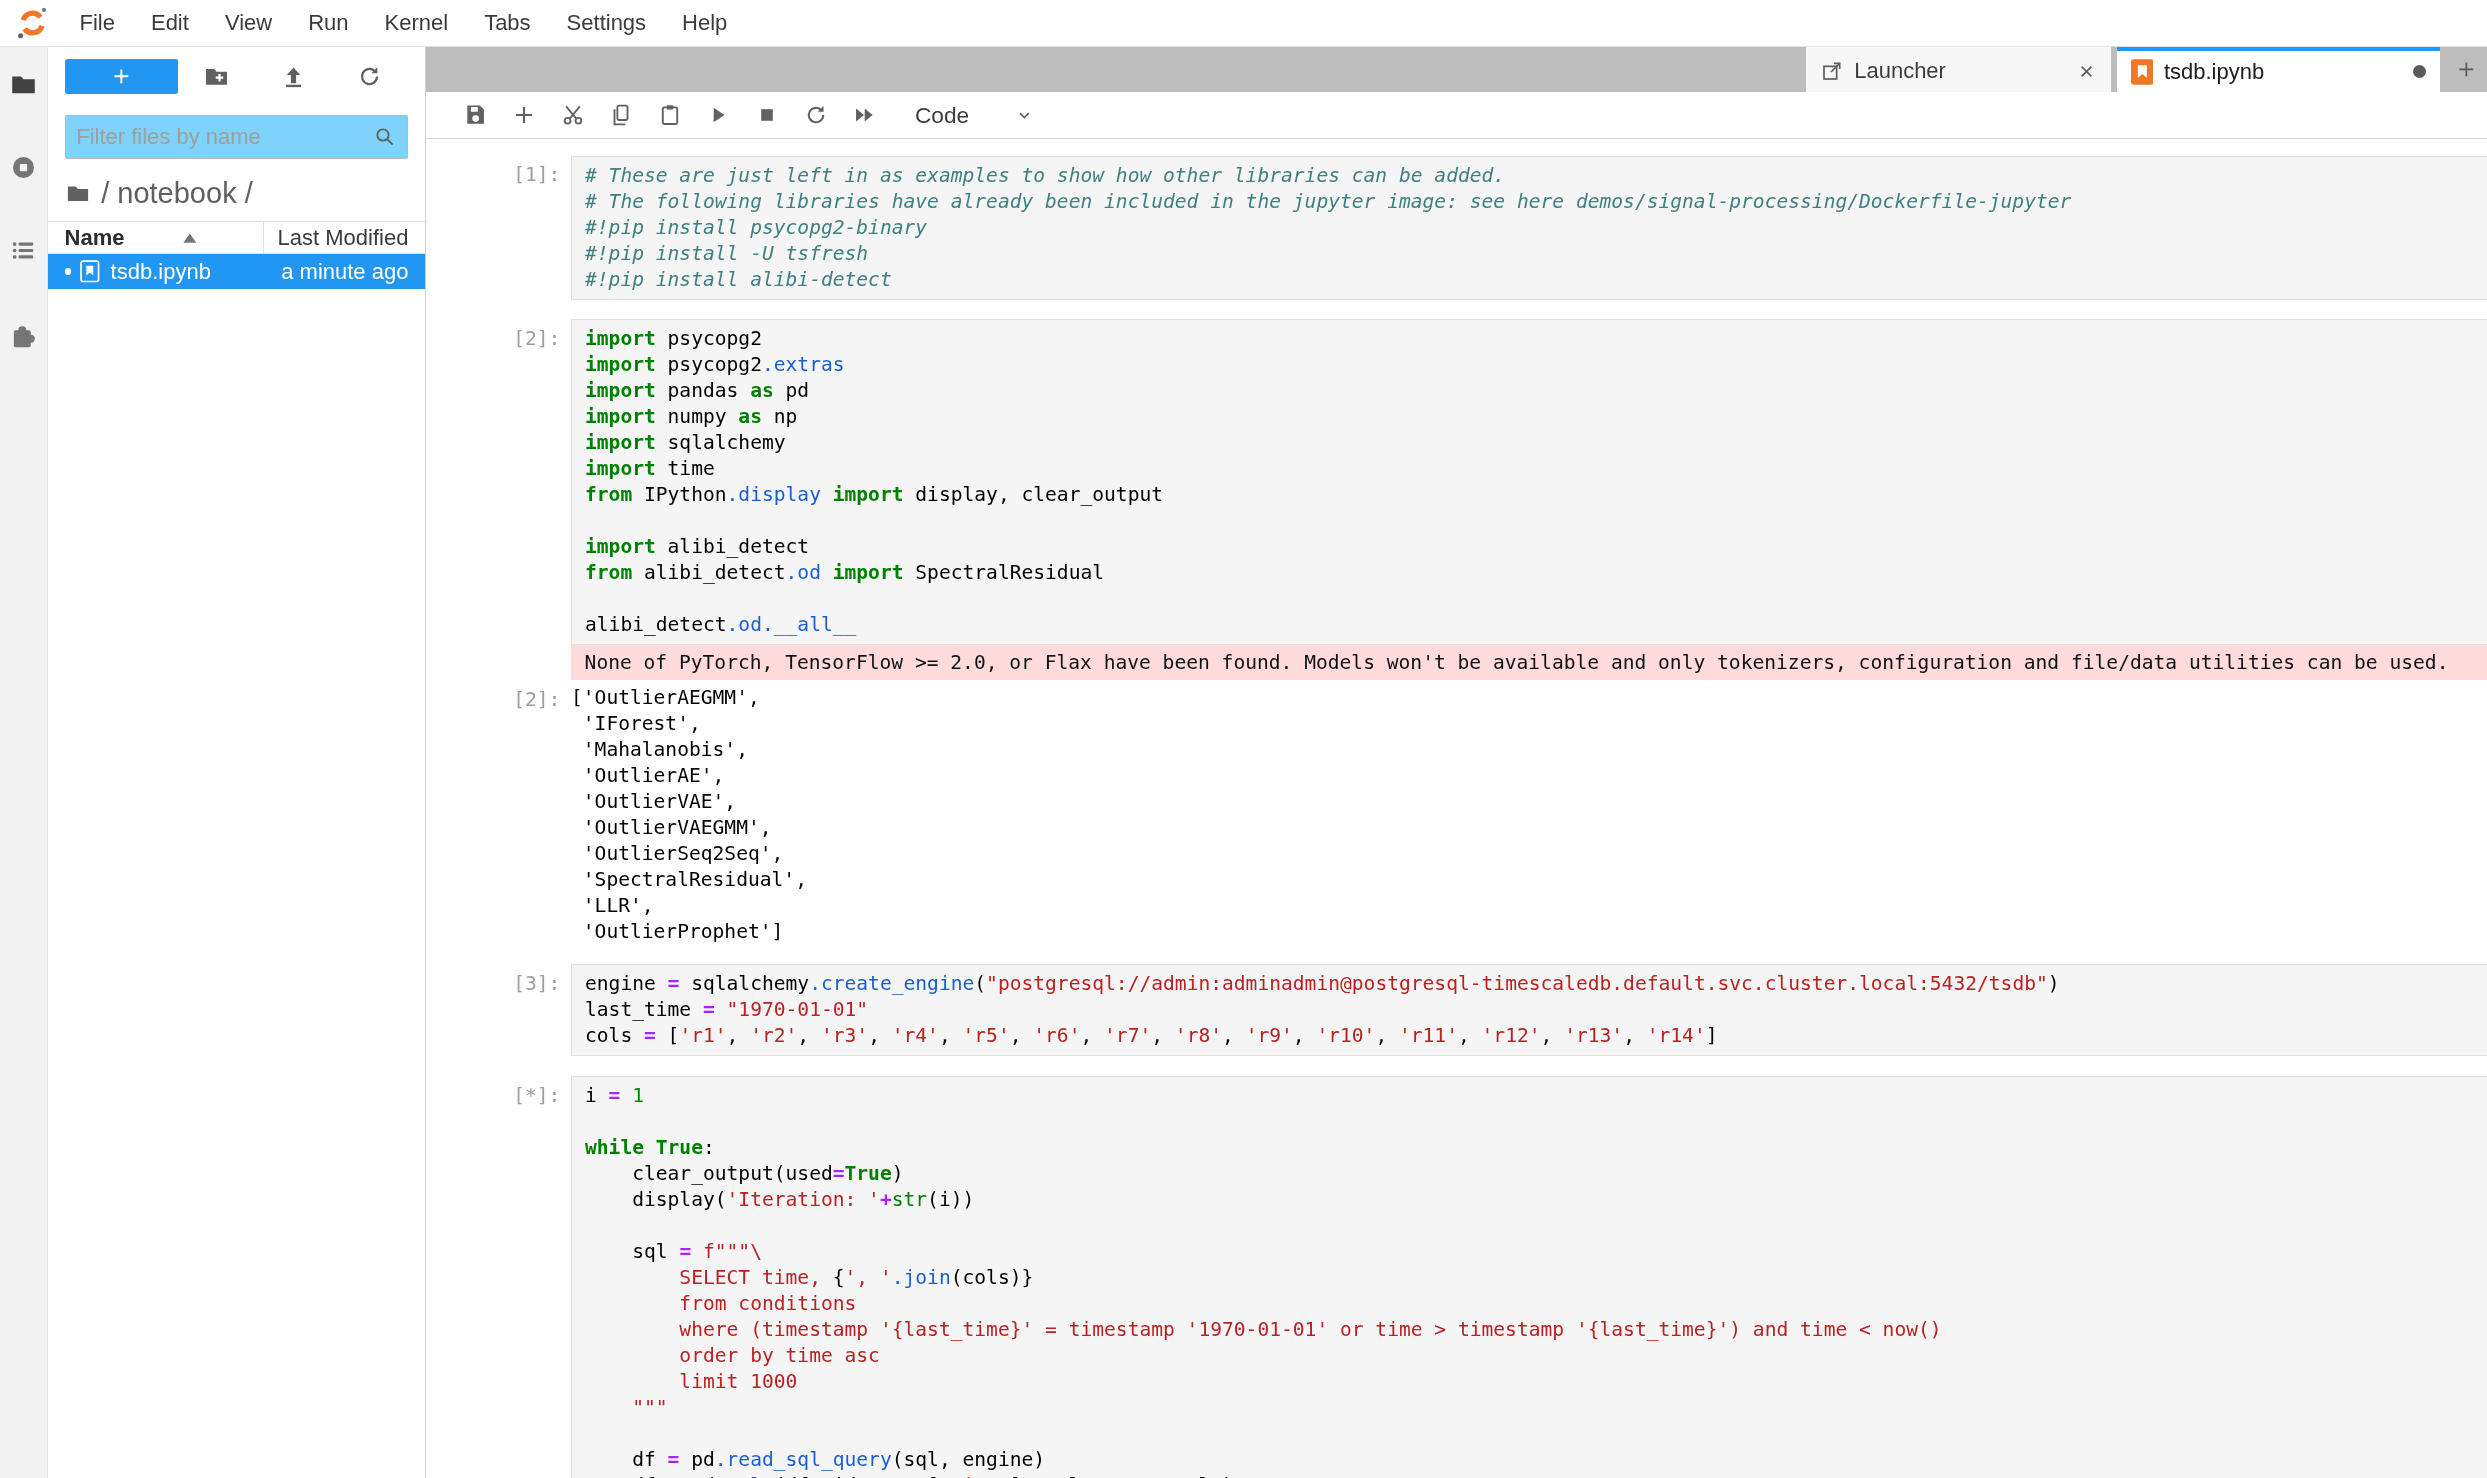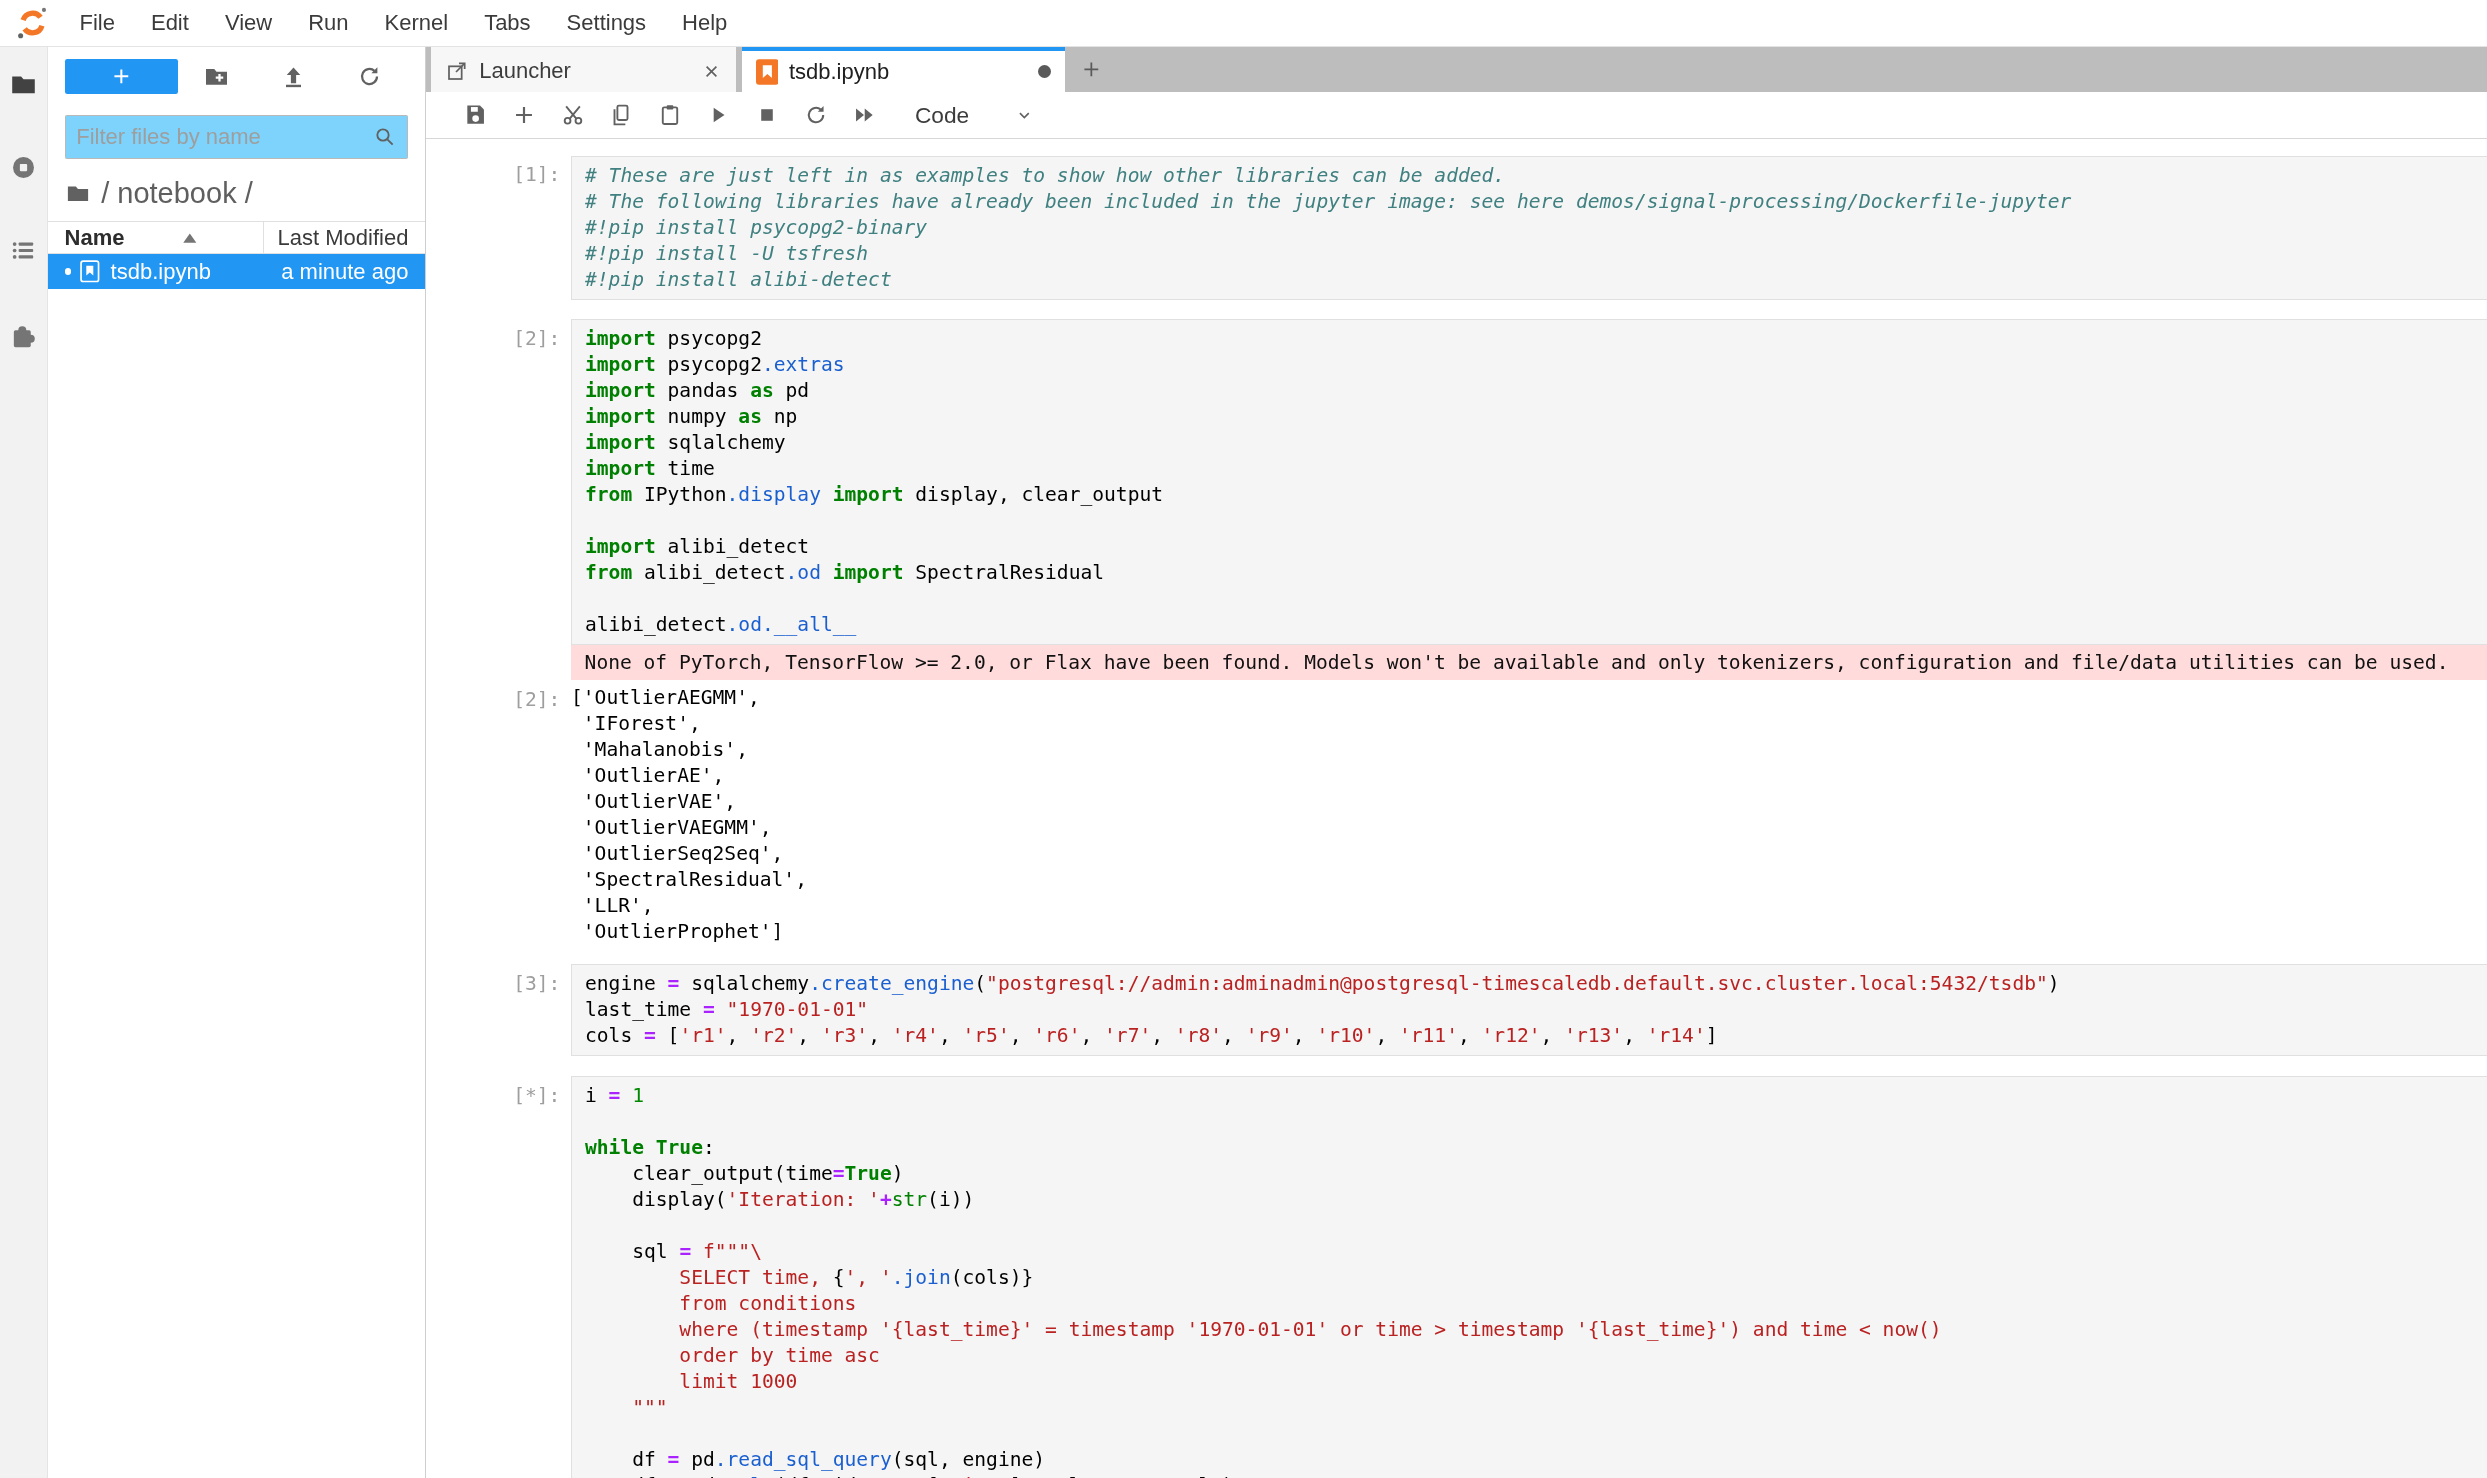--- a/index.html
+++ b/index.html
@@ -44,21 +44,21 @@
   .col-mod { color:#3a3a3a; }
   .fp-row { margin:0 -16.6px; padding:0 16.6px; height:35px; display:flex; align-items:center;
     background:#2196f3; color:#fff; font-size:22px; }
   .row-dot { width:6.8px; height:6.8px; border-radius:50%; background:#fff; margin-right:9px; }
   .fp-row .fname { margin-left:10.6px; }
   .fp-row .fmod { margin-left:auto; }
 
   
   .main { flex:1; min-width:0; display:flex; flex-direction:column; background:#fff; }
   .tabbar { height:45px; background:#bdbdbd; display:flex; align-items:stretch;
-    padding-left:5px; gap:6px; }
+    padding-left:11px; gap:6px;justify-content:flex-end; }
   .tab { display:flex; align-items:center; font-size:22px; padding:0 13.6px; gap:10.6px; }
   .tab.inactive { width:305px; background:#f7f7f7; color:#3c3c3c; border-top:3.8px solid #f7f7f7; }
   .tab.active { width:323px; background:#fff; color:#202020; border-top:4.5px solid #2196f3; }
   .tab .tab-label { flex:1; }
   .dirty-dot { width:13px; height:13px; border-radius:50%; background:#5a5a5a; }
   .tabbtn { background:none; border:none; display:flex; align-items:center; justify-content:center; }
   .newtab { width:41px; align-self:center; height:36px; }
 
   .nbtoolbar { height:47px; background:#fff; border-bottom:0.8px solid #d7d7d7;
     display:flex; align-items:center; padding-left:35px; gap:19.6px; flex:none; }
@@ -369,21 +369,21 @@
             <div class="ln"><span class="tk-t">last_time </span><span class="tk-o">=</span><span class="tk-t"> </span><span class="tk-s">"1970-01-01"</span></div>
             <div class="ln"><span class="tk-t">cols </span><span class="tk-o">=</span><span class="tk-t"> [</span><span class="tk-s">'r1'</span><span class="tk-t">, </span><span class="tk-s">'r2'</span><span class="tk-t">, </span><span class="tk-s">'r3'</span><span class="tk-t">, </span><span class="tk-s">'r4'</span><span class="tk-t">, </span><span class="tk-s">'r5'</span><span class="tk-t">, </span><span class="tk-s">'r6'</span><span class="tk-t">, </span><span class="tk-s">'r7'</span><span class="tk-t">, </span><span class="tk-s">'r8'</span><span class="tk-t">, </span><span class="tk-s">'r9'</span><span class="tk-t">, </span><span class="tk-s">'r10'</span><span class="tk-t">, </span><span class="tk-s">'r11'</span><span class="tk-t">, </span><span class="tk-s">'r12'</span><span class="tk-t">, </span><span class="tk-s">'r13'</span><span class="tk-t">, </span><span class="tk-s">'r14'</span><span class="tk-t">]</span></div>
           </div>
         </div>
         <div class="row cell">
           <div class="prompt">[*]:</div>
           <div class="editor">
             <div class="ln"><span class="tk-t">i </span><span class="tk-o">=</span><span class="tk-t"> </span><span class="tk-n">1</span></div>
             <div class="ln"></div>
             <div class="ln"><span class="tk-k">while</span><span class="tk-t"> </span><span class="tk-k">True</span><span class="tk-t">:</span></div>
-            <div class="ln"><span class="tk-t">    clear_output(time</span><span class="tk-o">=</span><span class="tk-k">True</span><span class="tk-t">)</span></div>
+            <div class="ln"><span class="tk-t">    clear_output(used</span><span class="tk-o">=</span><span class="tk-k">True</span><span class="tk-t">)</span></div>
             <div class="ln"><span class="tk-t">    display(</span><span class="tk-s">'Iteration: '</span><span class="tk-o">+</span><span class="tk-b">str</span><span class="tk-t">(i))</span></div>
             <div class="ln"></div>
             <div class="ln"><span class="tk-t">    sql </span><span class="tk-o">=</span><span class="tk-t"> </span><span class="tk-s">f"""\</span></div>
             <div class="ln"><span class="tk-s">        SELECT time, </span><span class="tk-t">{</span><span class="tk-s">', '</span><span class="tk-p">.join</span><span class="tk-t">(cols)}</span></div>
             <div class="ln"><span class="tk-s">        from conditions</span></div>
             <div class="ln"><span class="tk-s">        where (timestamp '{last_time}' = timestamp '1970-01-01' or time &gt; timestamp '{last_time}') and time &lt; now()</span></div>
             <div class="ln"><span class="tk-s">        order by time asc</span></div>
             <div class="ln"><span class="tk-s">        limit 1000</span></div>
             <div class="ln"><span class="tk-s">    """</span></div>
             <div class="ln"></div>

